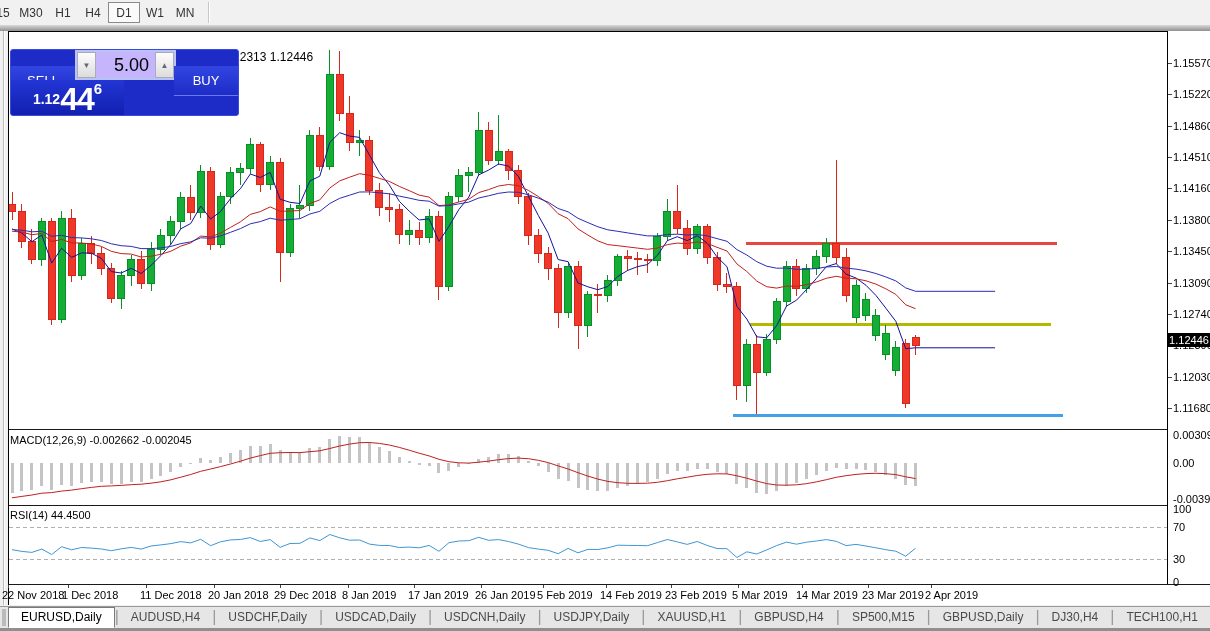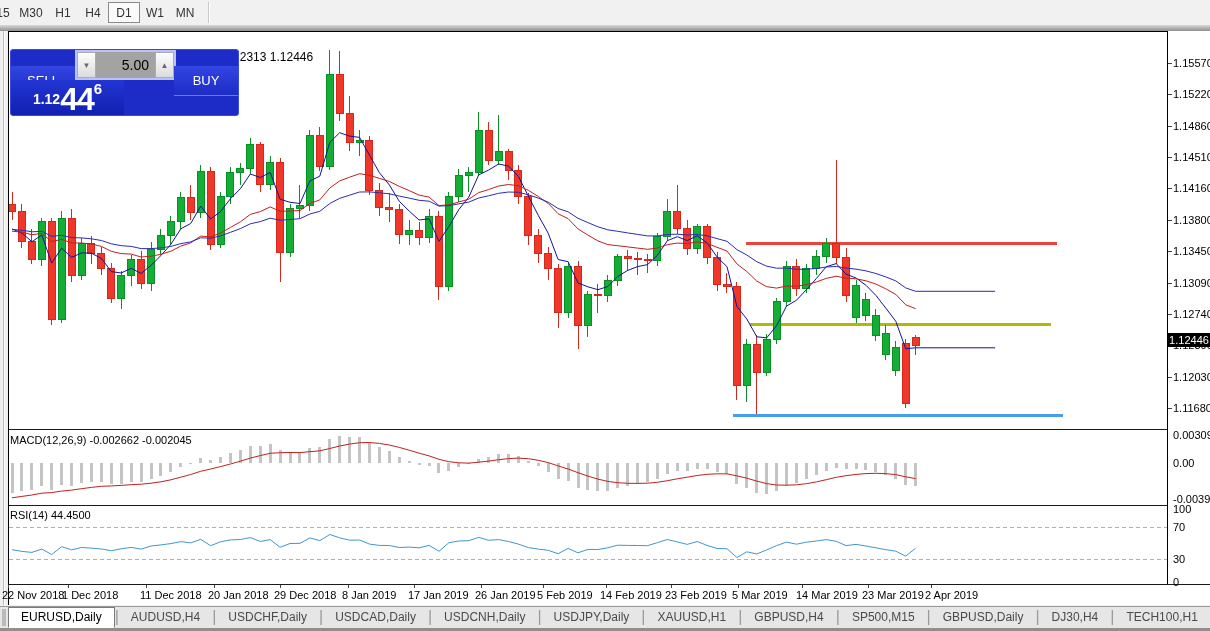--- a/index.html
+++ b/index.html
@@ -34,22 +34,22 @@
                  color:#fff; }
   #tp-top { position:absolute; left:0; top:0; width:100%; height:30px; }
   .tp-btn { position:absolute; top:16px; height:30px; background:linear-gradient(#3245e2,#1d2cc6);
             border-bottom:1px solid #6b79f2; color:#fff; font-size:13px; text-align:center; line-height:29px; cursor:pointer; }
   #sell-btn { left:0; width:64px; }
   #buy-btn  { right:0; width:64px; }
   #tp-spinner { position:absolute; left:64px; top:0; width:101px; height:30px; background:#fff;
                 border:2px solid #b9c3f5; display:flex; }
   .spin-btn { width:19px; height:100%; background:linear-gradient(#fdfdfd,#dcdcdc); border:1px solid #aab; 
               font-size:8px; color:#667; text-align:center; line-height:26px; cursor:pointer; }
-  #tp-volume { flex:1; border:none; text-align:right; padding-right:6px; font-size:14px; color:#000;
-               font-family:"Liberation Sans",sans-serif; background:#a3a3a3; width:55px; }
+  #tp-volume { flex:1; border:none; text-align:right; padding-right:6px; font-size:18px; color:#000;
+               font-family:"Liberation Sans",sans-serif; background:#c4b5fd; width:55px; }
   .tp-price { position:absolute; top:30px; height:37px; width:113px; text-align:center; cursor:pointer;
               background:linear-gradient(#2335d4,#101fae); }
   #tp-sell-price { left:0; }
   #tp-buy-price { right:0; border-left:2px solid #0a147e; }
   .tp-price .small { font-size:14px; font-weight:bold; vertical-align:6px; }
   .tp-price .big { font-size:32px; font-weight:bold; letter-spacing:-1px; }
   .tp-price .sup { font-size:15px; font-weight:bold; vertical-align:16px; }
 
   
   .ylabel { position:absolute; left:1173px; font-size:11px; color:#000; }

